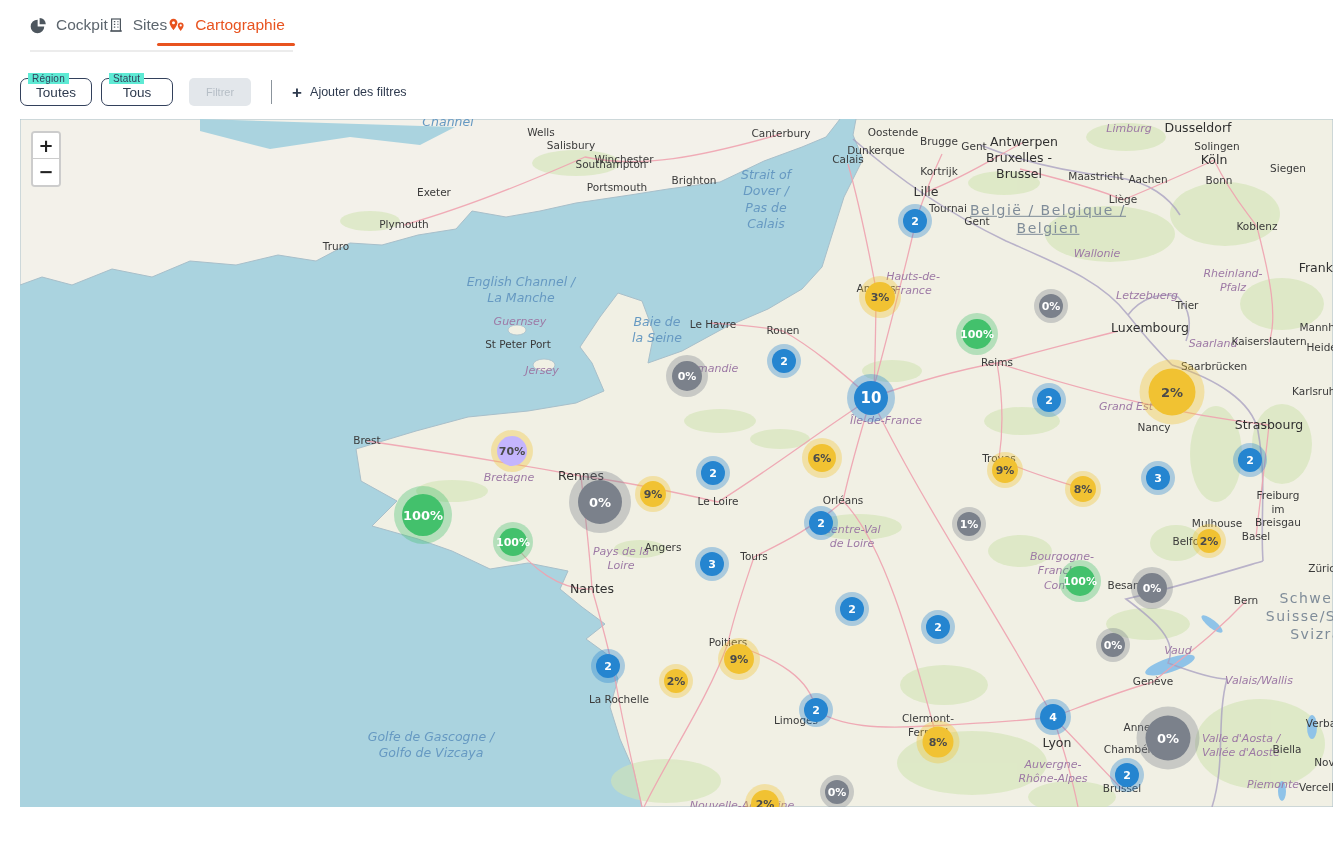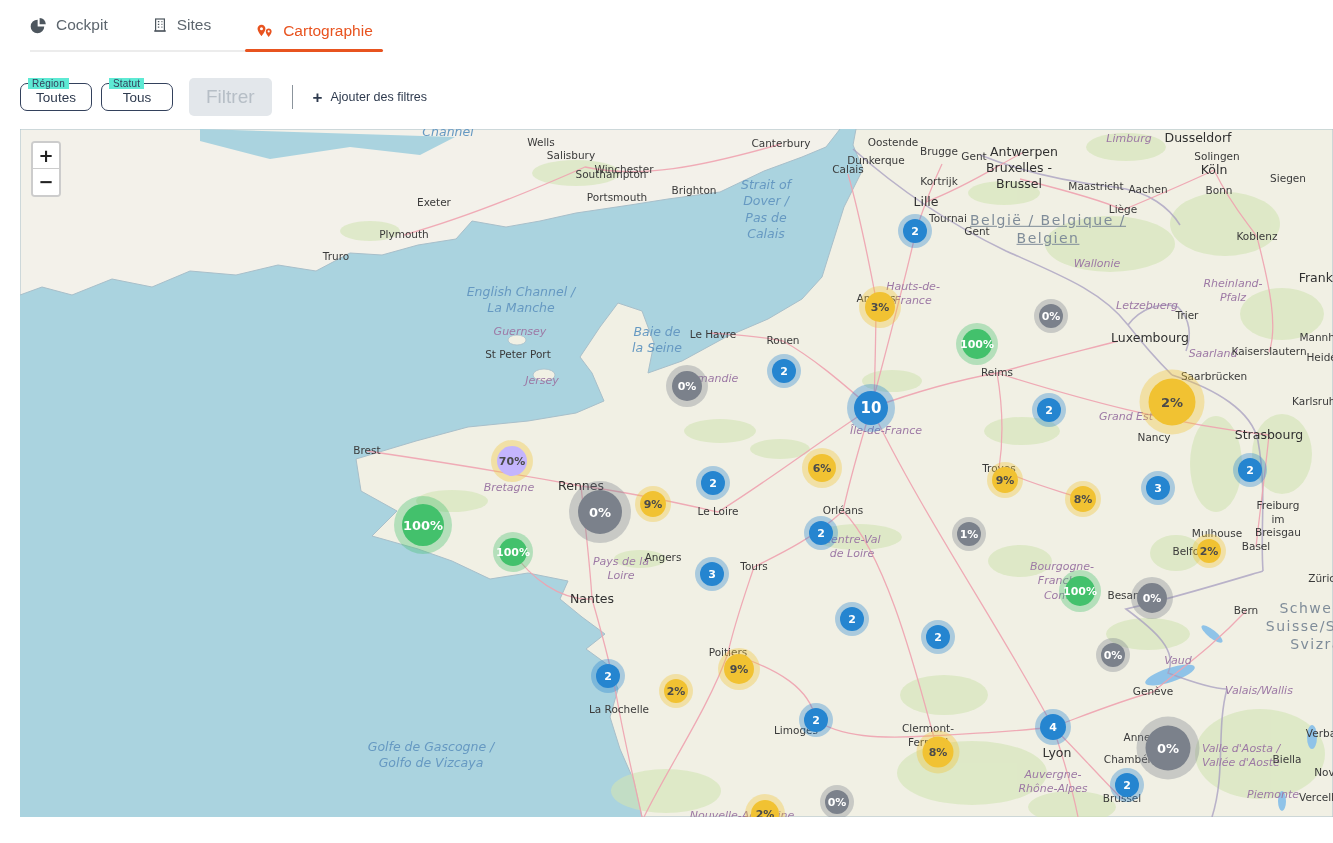--- a/index.html
+++ b/index.html
@@ -1,36 +1,36 @@
 <!DOCTYPE html>
 <html><head>
 <meta charset="utf-8">
 <style>
   html,body{margin:0;padding:0;background:#fff;font-family:"Liberation Sans",sans-serif;}
   .page{width:1333px;height:843px;overflow:hidden;position:relative;}
 
   
-  .tabs{display:flex;align-items:flex-end;gap:44px;margin:16px 0 0 30px;width:max-content;
+  .tabs{display:flex;align-items:flex-start;margin:16px 0 0 30px;width:max-content;
         border-bottom:2px solid #ececec;padding-right:8px;}
   .tab{display:flex;align-items:center;gap:9px;padding-bottom:16px;font-size:15.5px;
        color:#5d666e;cursor:pointer;}
   .tab .ticon{display:flex;align-items:center;}
   .tab.active{color:#e8531f;padding-bottom:10px;position:relative;font-weight:500;}
   .tab.active::after{content:"";position:absolute;left:-10px;right:-10px;bottom:-2px;height:3px;
        background:#e8531f;border-radius:2px;}
 
   
   .filter-bar{display:flex;align-items:center;margin:26px 0 13px 20px;gap:9px;}
   .filter-field{position:relative;border:1.5px solid #33415c;border-radius:7px;
        padding:6px 15px 5px;text-align:center;font-size:13.5px;color:#2e3a4e;background:#fff;
        min-width:40px;cursor:pointer;}
   .ff-label{position:absolute;top:-6px;left:7px;background:#5eead4;padding:0 4px;font-size:10px;
        color:#33415c;letter-spacing:.2px;}
   .filter-btn{background:#e3e7eb;color:#b6bec6;border:none;border-radius:5px;
-       padding:8px 17px;font-size:19px;margin-left:7px;font-family:inherit;}
+       padding:8px 17px;font-size:11px;margin-left:7px;font-family:inherit;}
   .vdiv{width:1px;height:24px;background:#8b949c;margin:0 11px;}
   .add-filters{display:flex;align-items:center;gap:8px;color:#2e3a4e;font-size:12.5px;
        cursor:pointer;font-weight:500;}
   .add-filters .plus{font-size:17px;font-weight:bold;line-height:1;}
 
   
   .map{position:relative;margin-left:20px;width:1313px;height:688px;overflow:hidden;
        background:#aad3df;user-select:none;}
   .map svg.bg{position:absolute;left:0;top:0;z-index:1;}
   .layer{position:absolute;left:0;top:0;width:100%;height:100%;}

